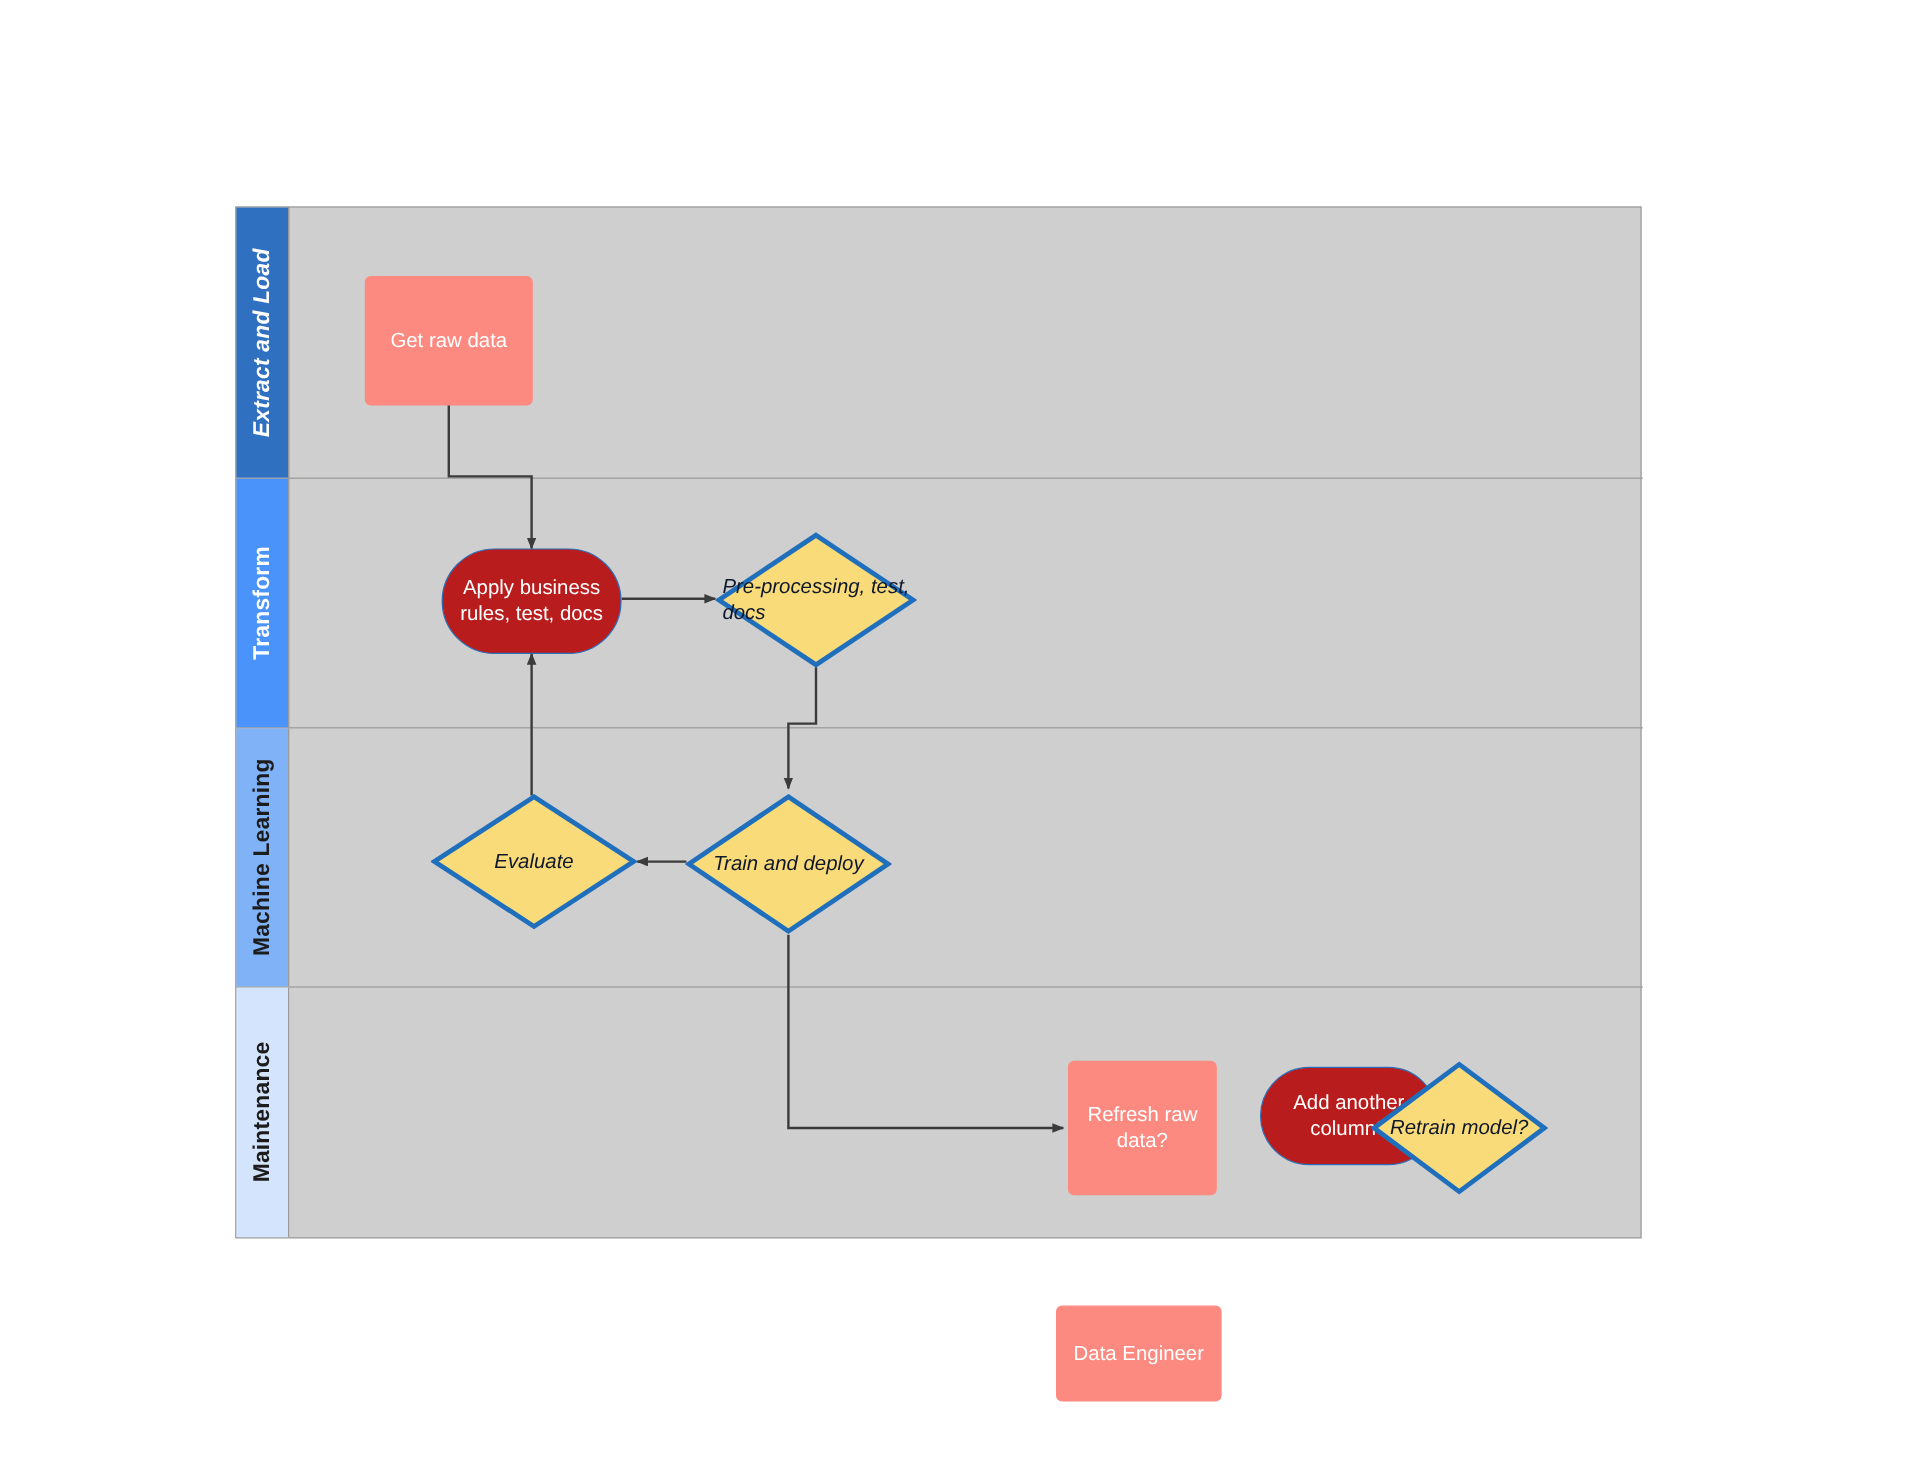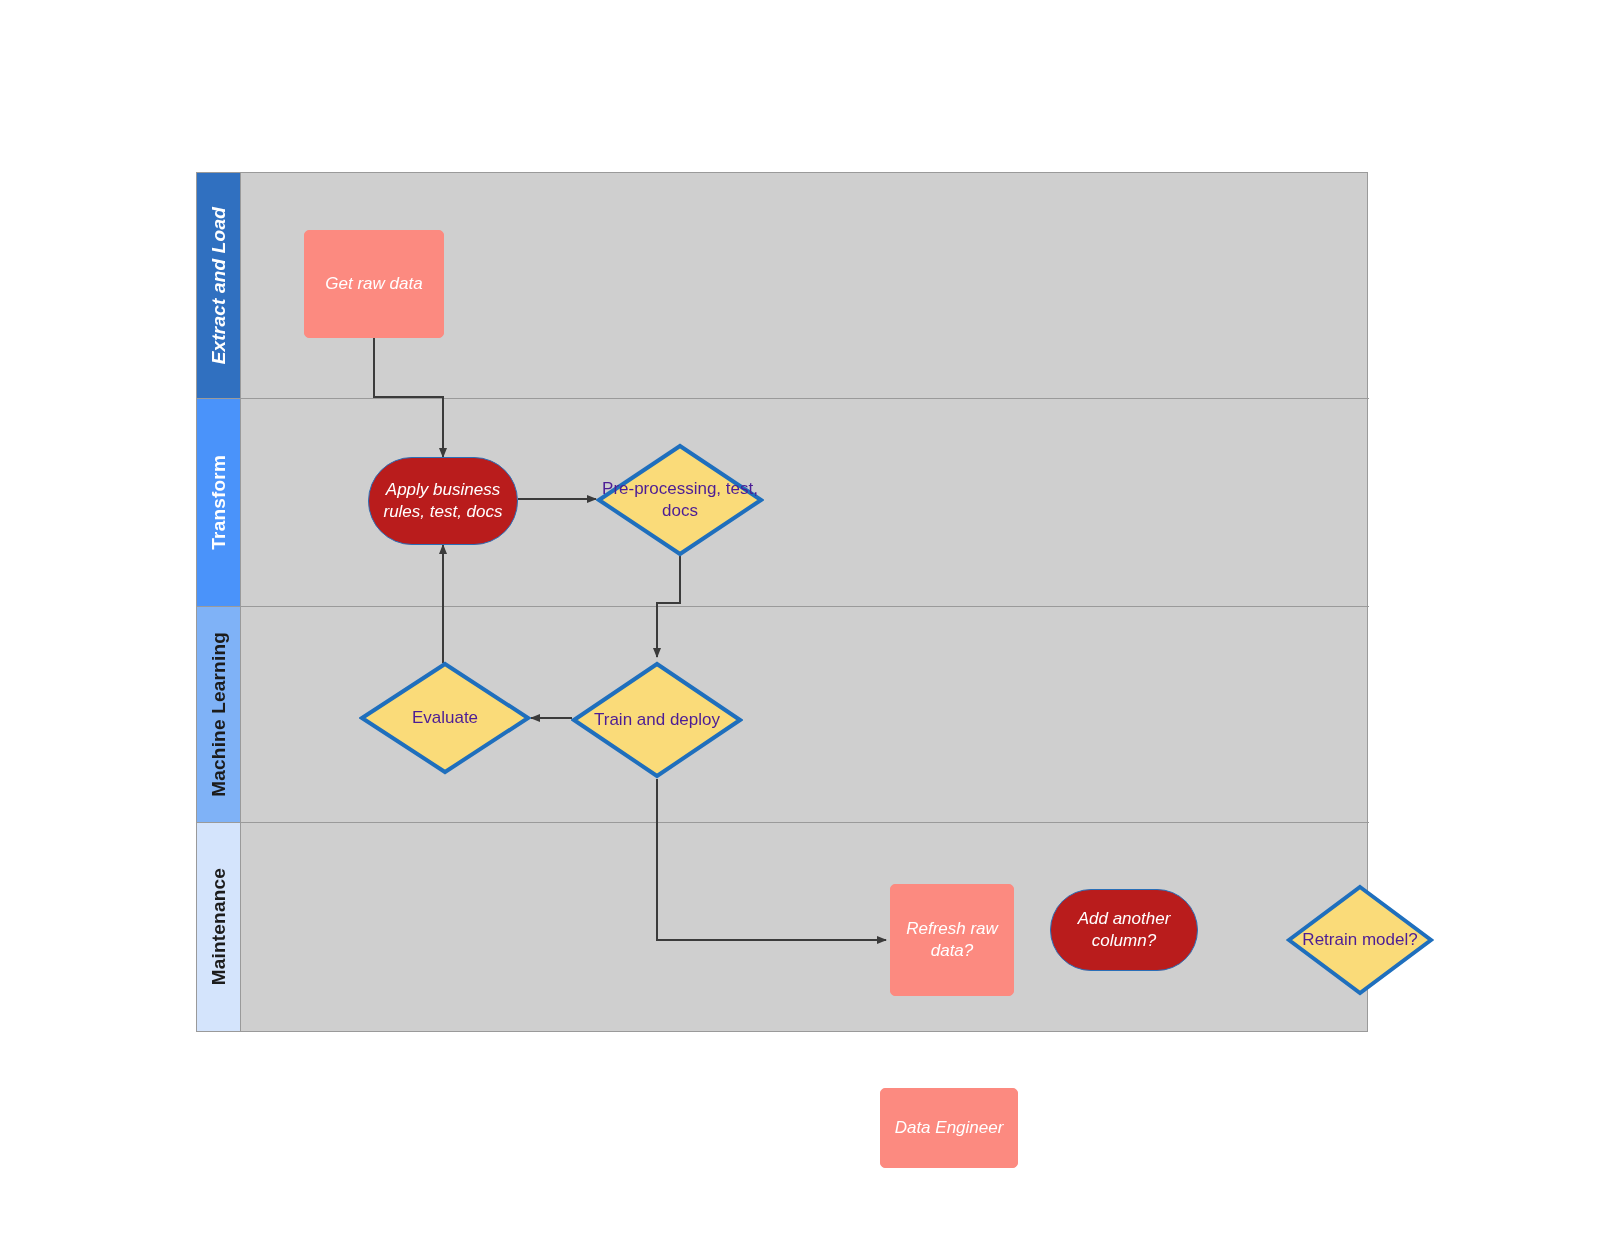--- a/index.html
+++ b/index.html
@@ -20,30 +20,30 @@
                box-sizing:border-box;border-right:1px solid #9a9a9a;
                display:flex;align-items:center;justify-content:center;}
   .lane-title{writing-mode:vertical-rl;transform:rotate(180deg);
               font-size:19px;font-weight:bold;letter-spacing:.2px;
               white-space:nowrap;}
   .lane-body{position:absolute;left:44px;top:0;right:0;height:100%;}
 
   
   .shape{position:absolute;box-sizing:border-box;display:flex;
          align-items:center;justify-content:center;text-align:center;
-         font-style:italic;font-size:17px;line-height:1.28;}
+         font-size:17px;line-height:1.28;}
 
   .rect{background:#fc8a80;border:1px solid #fc8a80;border-radius:5px;
         color:#ffffff;box-shadow:0 0 0 0 rgba(0,0,0,0);}
   .stadium{background:#b91c1c;border:1px solid #2a6fb8;color:#ffffff;}
   .diamond-wrap{position:absolute;}
   .diamond-bg{position:absolute;left:0;top:0;width:100%;height:100%;}
   .diamond-label{position:absolute;left:0;top:0;width:100%;height:100%;
-        display:flex;align-items:center;justify-content:center;text-align:center;
-        font-size:17px;line-height:1.28;color:#4c1d95;
+        display:flex;align-items:center;justify-content:center;
+        font-style:italic;font-size:17px;line-height:1.28;color:#0f172a;
         padding:0 6px;box-sizing:border-box;}
 
   
   #wires{position:absolute;left:0;top:0;width:1600px;height:1236px;
          pointer-events:none;}
 
   
   .legend{position:absolute;left:880px;top:1088px;width:480px;height:108px;}
 </style>
 </head>
@@ -134,21 +134,21 @@
   </div>
 
   <div class="shape rect" style="left:890px;top:884px;width:124px;height:112px;">
     <span style="padding:0 10px;">Refresh raw data?</span>
   </div>
 
   <div class="shape stadium" style="left:1050px;top:889px;width:148px;height:82px;border-radius:41px;">
     <span style="padding:0 14px;">Add another column?</span>
   </div>
 
-  <div class="diamond-wrap" style="left:1286px;top:884px;width:148px;height:112px;">
+  <div class="diamond-wrap" style="left:1142px;top:884px;width:148px;height:112px;">
     <svg class="diamond-bg" viewBox="0 0 148 112" preserveAspectRatio="none">
       <polygon points="74,3 145,56 74,109 3,56" fill="#fadb79" stroke="#1f6fbd" stroke-width="4"></polygon>
     </svg>
     <div class="diamond-label" style="padding:0 2px;">Retrain model?</div>
   </div>
 
   <div class="legend">
 
     <div class="shape rect" style="left:0px;top:0px;width:138px;height:80px;">
       <span style="padding:0 8px;">Data Engineer</span>

